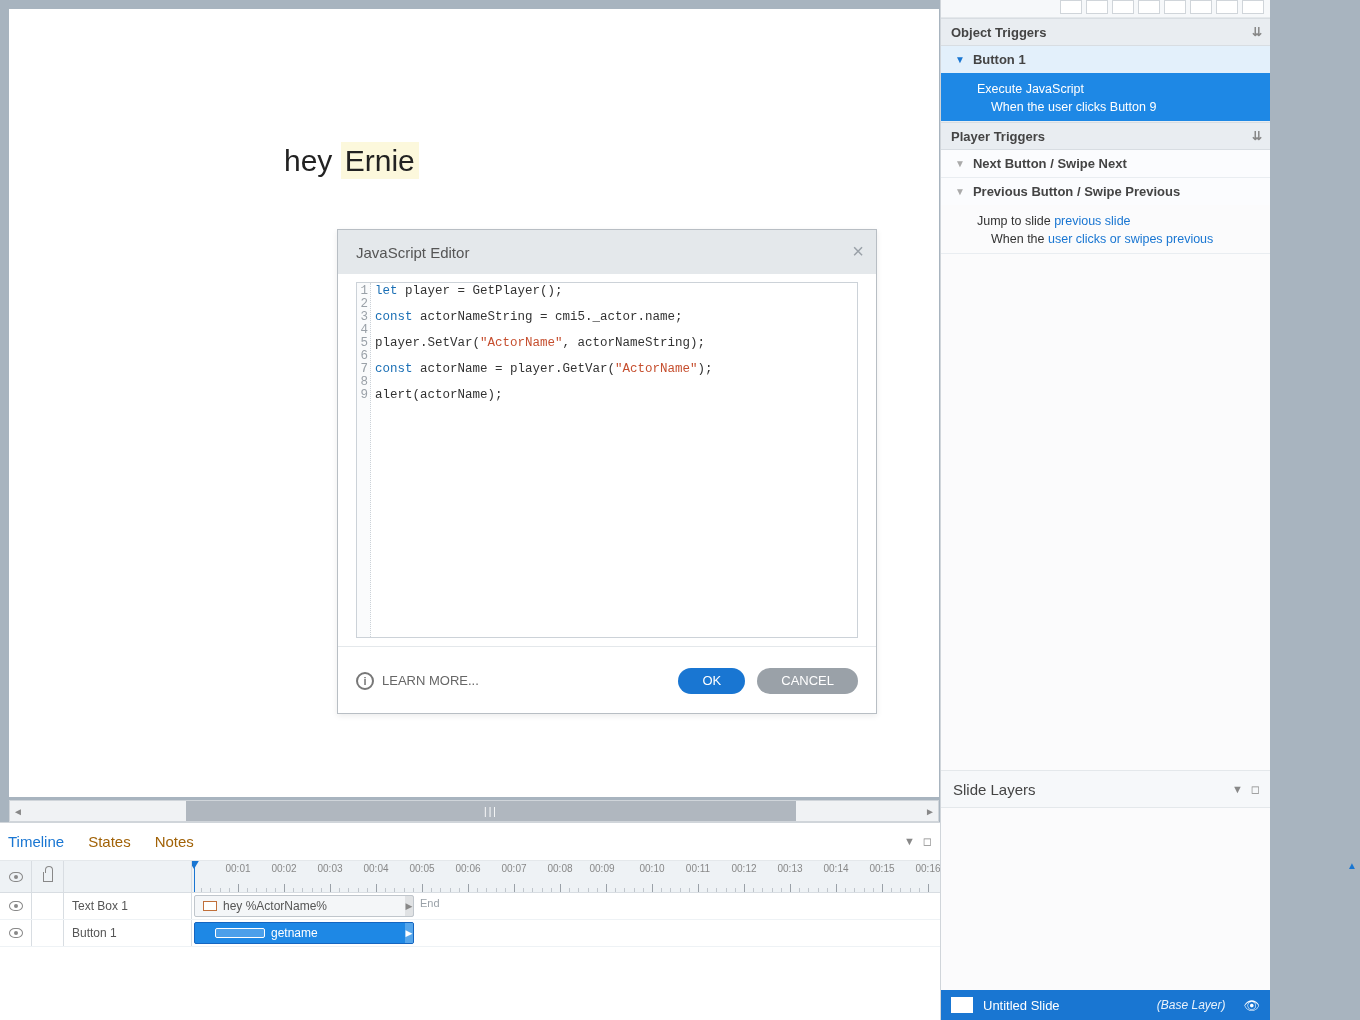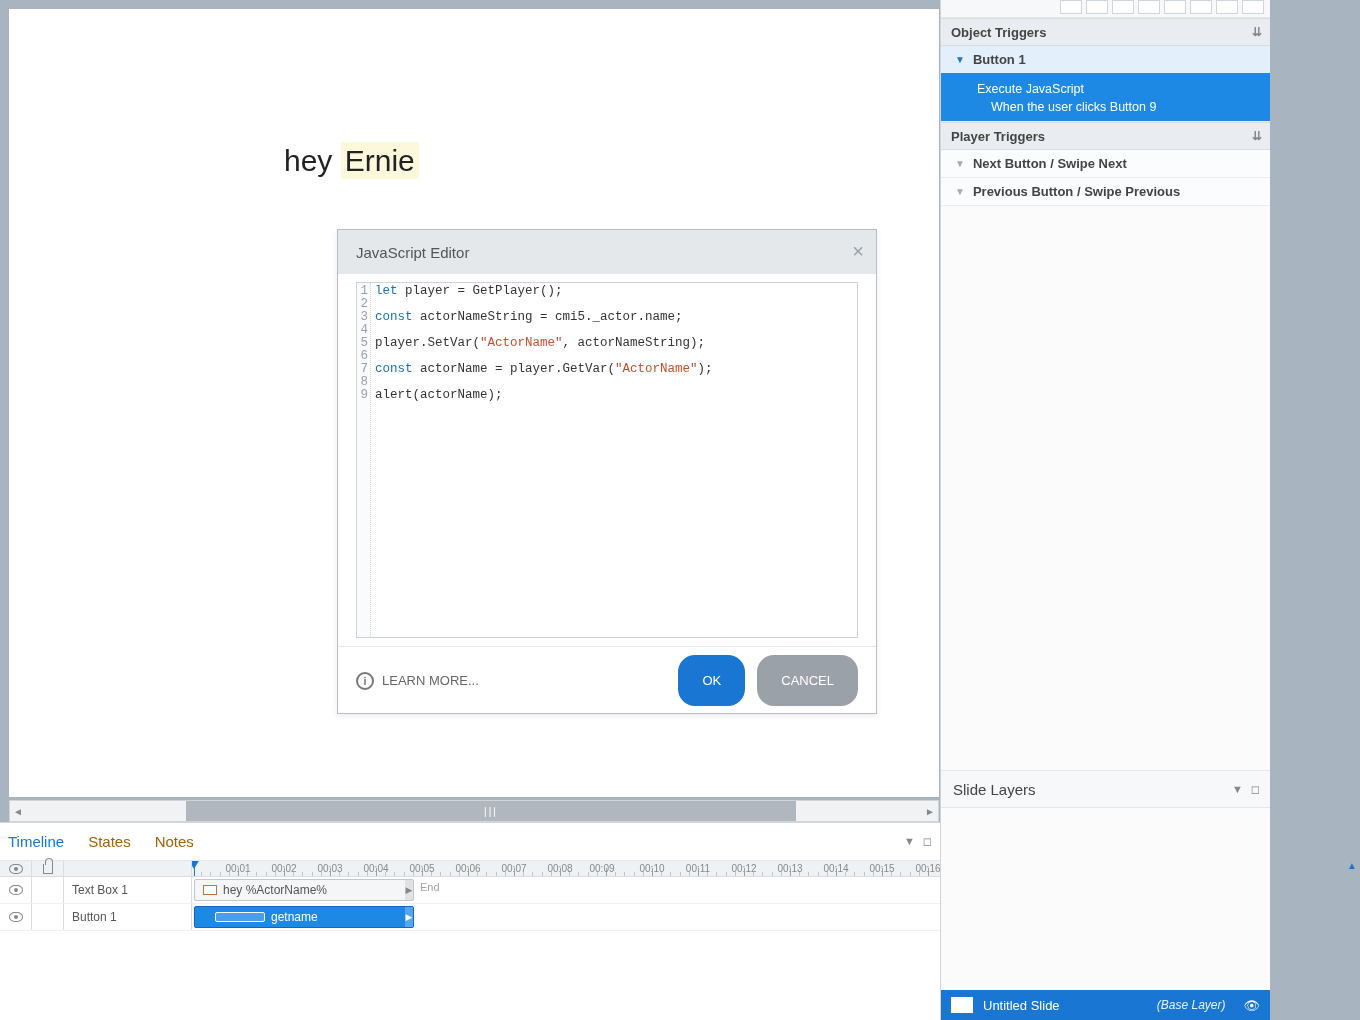--- a/index.html
+++ b/index.html
@@ -15,37 +15,37 @@
 .js-editor-close { position: absolute; right: 12px; top: 10px; color: #9aa1a8; font-size: 20px; cursor: pointer; }
 .js-code-box { margin: 8px 18px; border: 1px solid #ccd2d8; height: 356px; display: flex; font-family: Consolas, "Courier New", monospace; font-size: 12.5px; line-height: 13px; }
 .js-gutter { width: 14px; background: #fafbfc; border-right: 1px dotted #ccd2d8; text-align: right; padding: 2px 2px 0 0; color: #9aa1a8; }
 .js-gutter div { height: 13px; }
 .js-code { flex: 1; padding: 2px 4px 0 4px; white-space: pre; color: #333; }
 .js-code .kw { color: #1a6fb5; }
 .js-code .str { color: #c64f2f; }
 .js-footer { height: 68px; border-top: 1px solid #e4e8eb; display: flex; align-items: center; padding: 0 18px; }
 .learn-more { display: flex; align-items: center; gap: 8px; color: #666; font-size: 13px; cursor: pointer; }
 .info-icon { width: 18px; height: 18px; border: 2px solid #777; border-radius: 50%; display: inline-flex; align-items: center; justify-content: center; font-size: 11px; font-weight: bold; color: #777; }
-.btn { height: 51px; border-radius: 17px; border: none; padding: 0 24px; font-size: 13px; cursor: pointer; color: #fff; margin-left: 12px; }
+.btn { height: 26px; border-radius: 17px; border: none; padding: 0 24px; font-size: 13px; cursor: pointer; color: #fff; margin-left: 12px; }
 .btn-ok { background: #1976d2; }
 .btn-cancel { background: #9aa1a8; }
 .spacer { flex: 1; }
 
 .hscroll { position: absolute; left: 9px; top: 800px; width: 930px; height: 22px; background: #f0f2f4; border: 1px solid #d0d5da; display: flex; align-items: center; }
 .hscroll .arrow { width: 16px; text-align: center; color: #888; font-size: 10px; }
 .hscroll .track { flex: 1; height: 100%; position: relative; }
 .hscroll .thumb { position: absolute; left: 160px; width: 610px; height: 100%; background: #b0b7bf; display:flex; align-items:center; justify-content:center; color:#fff; font-size:10px; letter-spacing:2px;}
 
 .bottom-panel { position: absolute; left: 0; top: 822px; width: 940px; height: 198px; background: #fff; border-top: 1px solid #d0d5da; }
 .bp-tabs { height: 38px; display: flex; align-items: center; gap: 24px; padding: 0 8px; border-bottom: 1px solid #e4e8eb; position: relative; }
 .bp-tab { font-size: 15px; color: #a16207; cursor: pointer; }
 .bp-tab.active { color: #1976d2; }
 .bp-tools { position: absolute; right: 8px; display: flex; gap: 8px; color: #888; font-size: 11px; }
 
-.tl-header { height: 16px; background: #eef2f5; border-bottom: 1px solid #d8dde2; display: flex; align-items: center; position: relative; }
+.tl-header { height: 32px; background: #eef2f5; border-bottom: 1px solid #d8dde2; display: flex; align-items: center; position: relative; }
 .tl-left-cells { display: flex; height: 100%; }
 .tl-cell { width: 32px; border-right: 1px solid #d8dde2; display:flex; align-items:center; justify-content:center; color:#666; font-size:11px;}
 .tl-name-cell { width: 128px; border-right: 1px solid #d8dde2; padding-left: 8px; display:flex; align-items:center; font-size:12px; color:#555;}
 .tl-ruler { flex:1; position: relative; font-size: 10px; color: #888; height:100%; overflow:hidden;}
 .tl-ruler .tick { position:absolute; top:2px; transform: translateX(-50%); }
 .tl-ruler .minor { position:absolute; bottom:0; width:1px; height:4px; background:#c0c6cc; }
 .tl-ruler .major { position:absolute; bottom:0; width:1px; height:8px; background:#9aa1a8; }
 .playhead { position:absolute; top:-2px; width:0; height:0; border-left:6px solid transparent; border-right:6px solid transparent; border-top:10px solid #1976d2; transform: translateX(-6px);}
 .playline { position:absolute; top:0; width:1px; background:#1976d2; height:200px; }
 
@@ -331,20 +331,21 @@
         <div class="trigger-head">
           <span class="caret grey">▼</span>
           <span>Next Button / Swipe Next</span>
         </div>
       </div>
       <div class="trigger-item">
         <div class="trigger-head">
           <span class="caret grey">▼</span>
           <span>Previous Button / Swipe Previous</span>
         </div>
+        <div class="trigger-action">Jump to slide <span class="link">previous slide</span><span class="sub">When the <span class="link">user clicks or swipes </span><span class="link">previous</span></span></div>
       </div>
     </div>
 
   <div class="slide-layers-hdr">
     <span>Slide Layers</span>
     <div class="tools">
         <span>▼</span>
         <span>◻</span>
       </div>
   </div>

